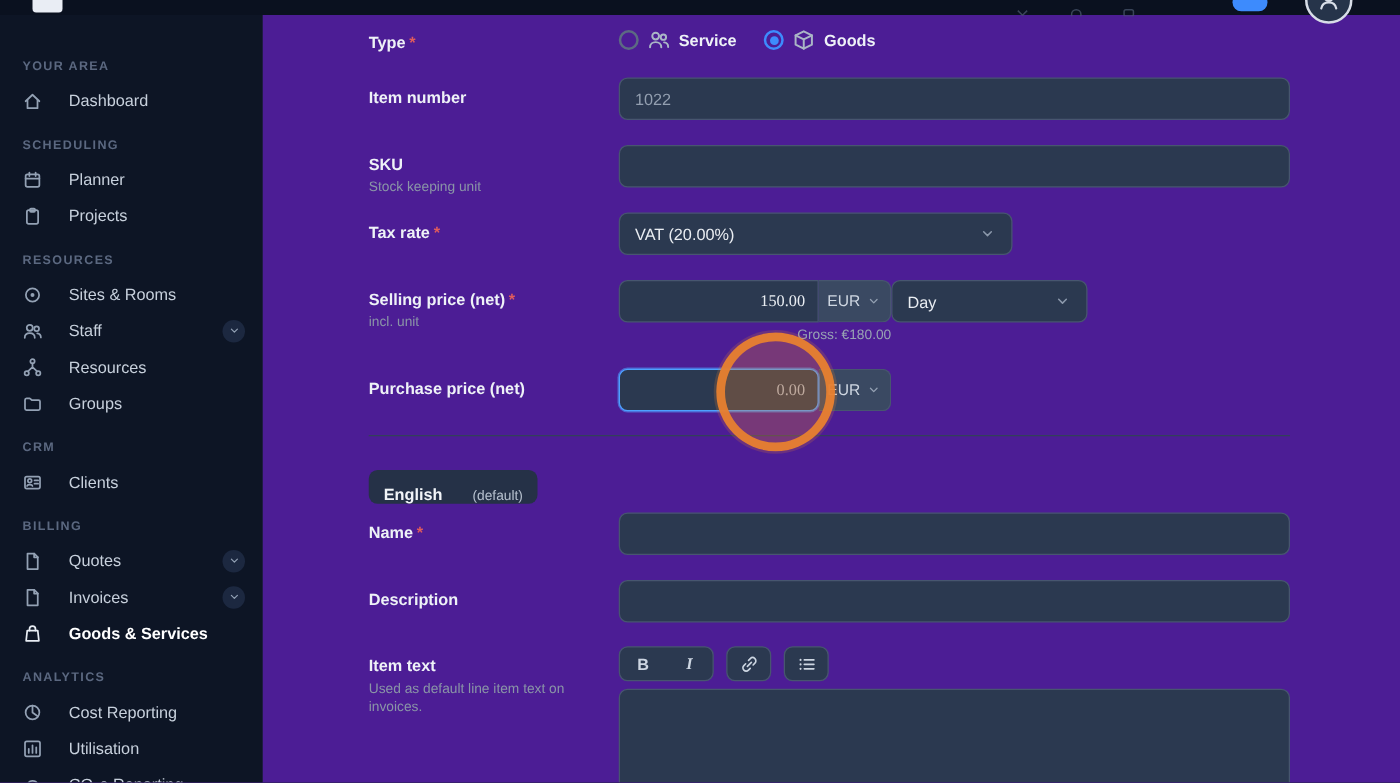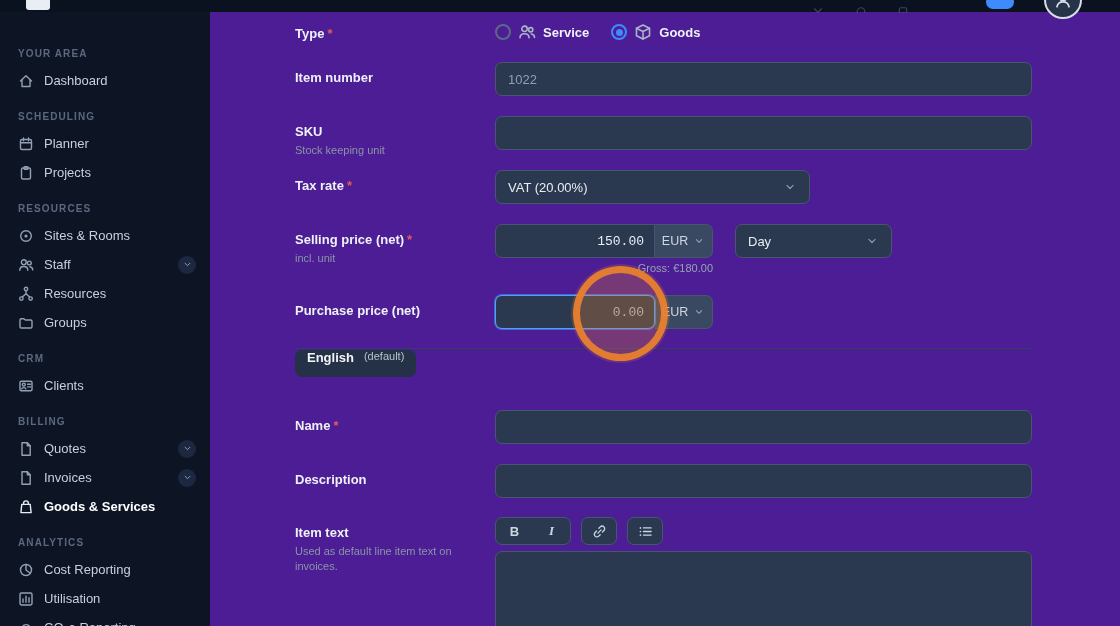--- a/index.html
+++ b/index.html
@@ -15,49 +15,49 @@
   .top-pill{position:absolute;left:986px;top:-5px;width:28px;height:14px;border-radius:8px;background:#3d8bfd}
   .avatar{position:absolute;left:1044px;top:-19px;width:38px;height:38px;border-radius:50%;background:#26344a;border:2px solid #d8dee8;color:#d8dee8;display:flex;align-items:center;justify-content:center}
   .avatar .icn{width:20px;height:20px}
 
   
   .sidebar{position:absolute;left:0;top:12px;bottom:0;width:210px;background:#0d1525;overflow:hidden;z-index:5}
   .side-title{margin:16px 18px 6px;height:12px;line-height:12px;font-size:10px;font-weight:700;letter-spacing:1.1px;color:#5b6880}
   .side-title.first{margin-top:36px}
   .side-item{height:29px;display:flex;align-items:center;padding:0 14px 0 18px;color:#c7d0dc;cursor:pointer}
   .side-item .icn{width:16px;height:16px;color:#93a1b4}
-  .side-label{margin-left:10px;font-size:13px;white-space:nowrap}
+  .side-label{margin-left:21px;font-size:13px;white-space:nowrap}
   .side-item.active{color:#ffffff;font-weight:700}
   .side-item.active .icn{color:#e8edf4}
   .side-chev{margin-left:auto;width:18px;height:18px;border-radius:50%;background:#1c2840;color:#97a4b6;display:flex;align-items:center;justify-content:center;cursor:pointer}
   .side-chev .icn{width:11px;height:11px}
 
   
   .main{position:absolute;left:210px;top:12px;right:0;bottom:0;background:#4c1d95;overflow:hidden}
   .row{position:absolute;left:85px;right:0;display:flex;align-items:flex-start}
   .lblcol{width:200px;padding-top:8px}
   .lbl{font-weight:600;font-size:13px;color:#eef2f7}
   .req{color:#e25c5c;margin-left:3px;font-weight:600}
   .sub{margin-top:4px;font-size:11px;color:#8a95a7;line-height:1.35;padding-right:28px}
 
   .inp{height:34px;background:#2b3950;border:1px solid #47566f;border-radius:7px;color:#e9edf2;font-size:13px;padding:0 12px;font-family:inherit;outline:none}
   .inp.grey{color:#939fb0}
   .select{display:flex;align-items:center;justify-content:space-between;cursor:pointer;background:#2b3950;border:1px solid #47566f;border-radius:7px;height:34px;padding:0 12px}
   .chev{width:14px;height:14px;color:#8b98ab}
 
   .money-group{display:flex;width:218px}
-  .money-input{flex:1;min-width:0;height:34px;background:#2b3950;border:1px solid #47566f;border-radius:7px 0 0 7px;color:#e9edf2;text-align:right;padding:0 10px;font-size:13px;font-family:Liberation Mono, monospace;outline:none}
+  .money-input{flex:1;min-width:0;height:34px;background:#2b3950;border:1px solid #47566f;border-radius:7px 0 0 7px;color:#e9edf2;text-align:right;padding:0 10px;font-size:13px;font-family:Liberation Serif, serif;outline:none}
   .money-input.focused{border-radius:7px;border-color:#4da0ff;box-shadow:0 0 0 1px rgba(77,160,255,.55);position:relative;z-index:1;color:#aeb9c8}
   .cur-seg{width:58px;height:34px;background:#3a4962;border:1px solid #47566f;border-left:none;border-radius:0 7px 7px 0;display:flex;align-items:center;justify-content:center;gap:5px;color:#cfd7e2;font-size:12.5px;cursor:pointer}
   .cur-seg .chev{width:12px;height:12px;color:#93a0b2}
 
   .gross{position:absolute;left:285px;top:250px;width:218px;text-align:right;font-size:11px;color:#98a3b3}
   .divider{position:absolute;left:85px;top:336px;width:737px;height:1px;background:#33405a}
 
-  .lang-tab{position:absolute;left:85px;top:338px;height:27px;background:#253147;border-radius:7px;display:inline-flex;align-items:flex-start;padding:0 12px;gap:10px;cursor:pointer}
+  .lang-tab{position:absolute;left:85px;top:364px;height:27px;background:#253147;border-radius:7px;display:inline-flex;align-items:flex-end;padding:0 12px;gap:24px;cursor:pointer}
   .lang-name{font-weight:700;font-size:13px;color:#f2f5f9}
   .lang-badge{font-size:11px;color:#b7c1cf}
 
   .radio-group{display:flex;align-items:center;gap:22px;padding-top:3px}
   .radio-opt{display:flex;align-items:center;gap:7px;cursor:pointer}
   .radio{width:16px;height:16px;border-radius:50%;border:2px solid #5c6a83;position:relative;background:transparent}
   .radio.sel{border-color:#3d8bfd}
   .radio.sel::after{content:"";position:absolute;inset:2.5px;border-radius:50%;background:#3d8bfd}
   .radio-opt .icn{width:18px;height:18px;color:#aab6c6}
   .radio-label{font-weight:600;font-size:13px;color:#eef2f7}
@@ -332,21 +332,21 @@
       <input class="money-input" value="150.00" style="">
       <div class="cur-seg">
         <span>EUR</span>
         <span class="icn chev">
             <svg viewBox="0 0 16 16">
               <path d="M4.5 6.2L8 9.7l3.5-3.5"></path>
             </svg>
           </span>
       </div>
     </div>
-    <div class="select" style="width:157px;margin-left:22px">
+    <div class="select" style="width:157px;">
       <span>Day</span>
       <span class="icn chev">
           <svg viewBox="0 0 16 16">
             <path d="M4.5 6.2L8 9.7l3.5-3.5"></path>
           </svg>
         </span>
     </div>
   </div>
 
   <div class="gross">Gross: €180.00</div>

